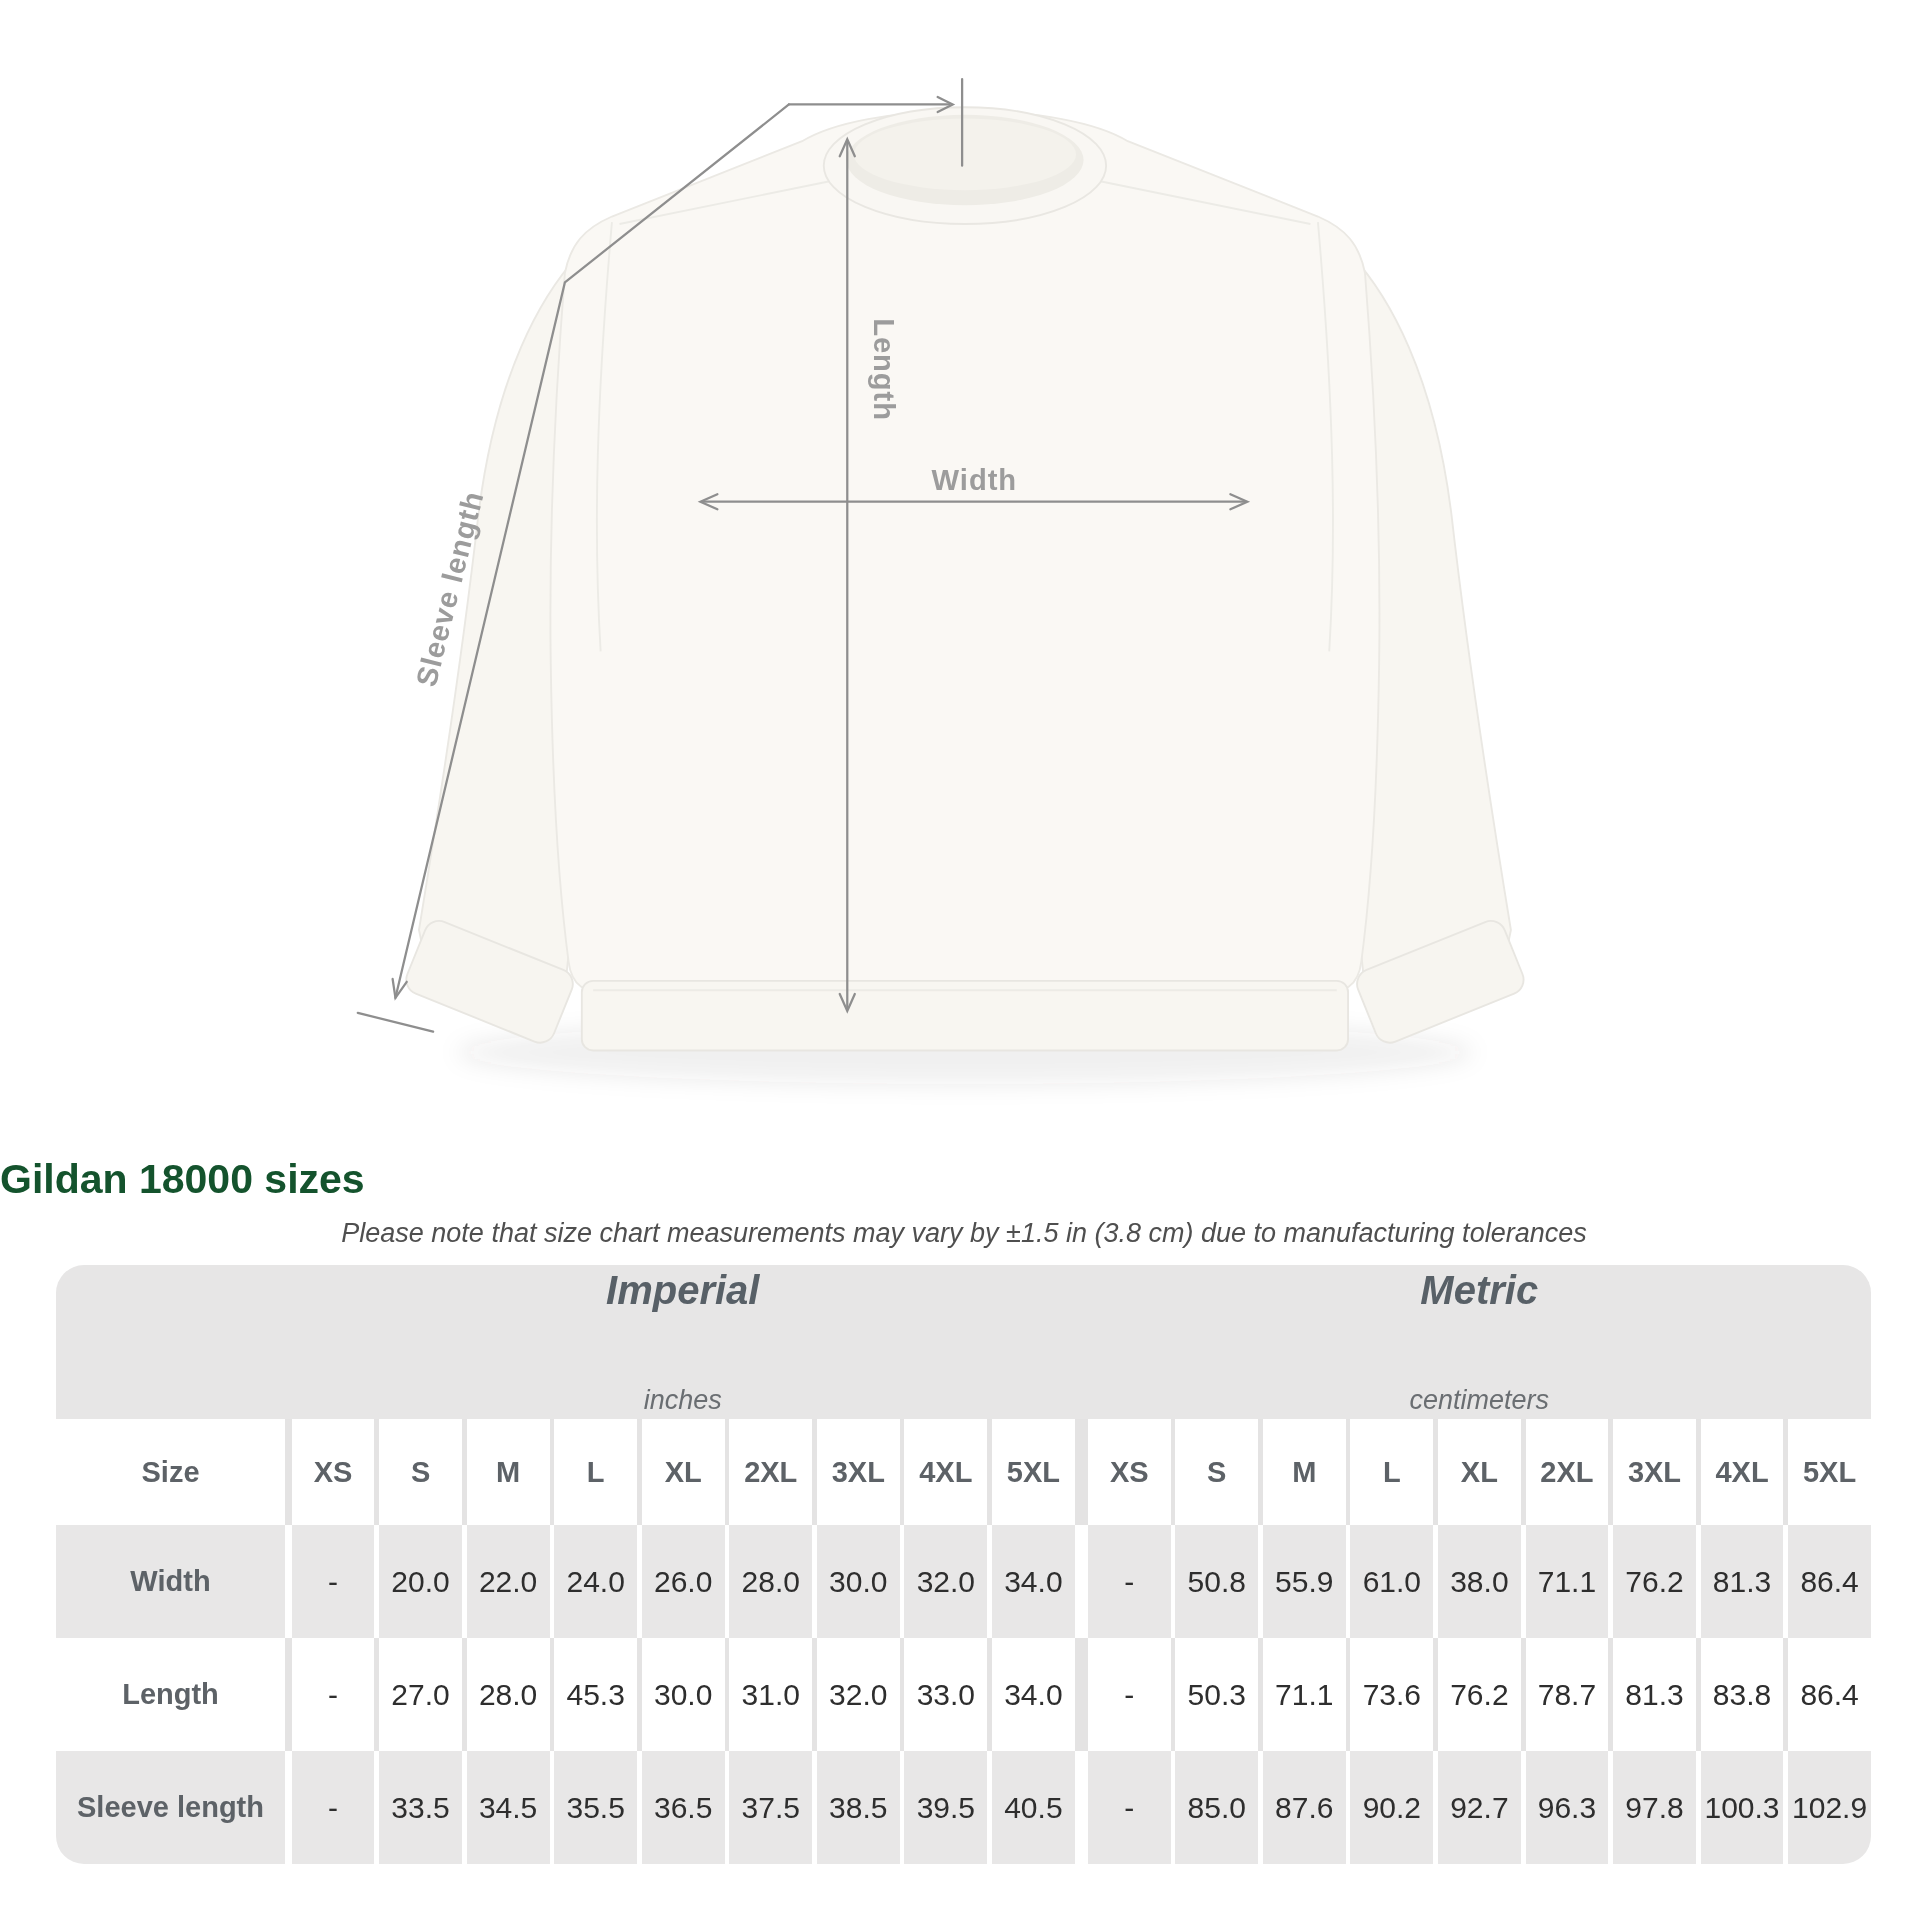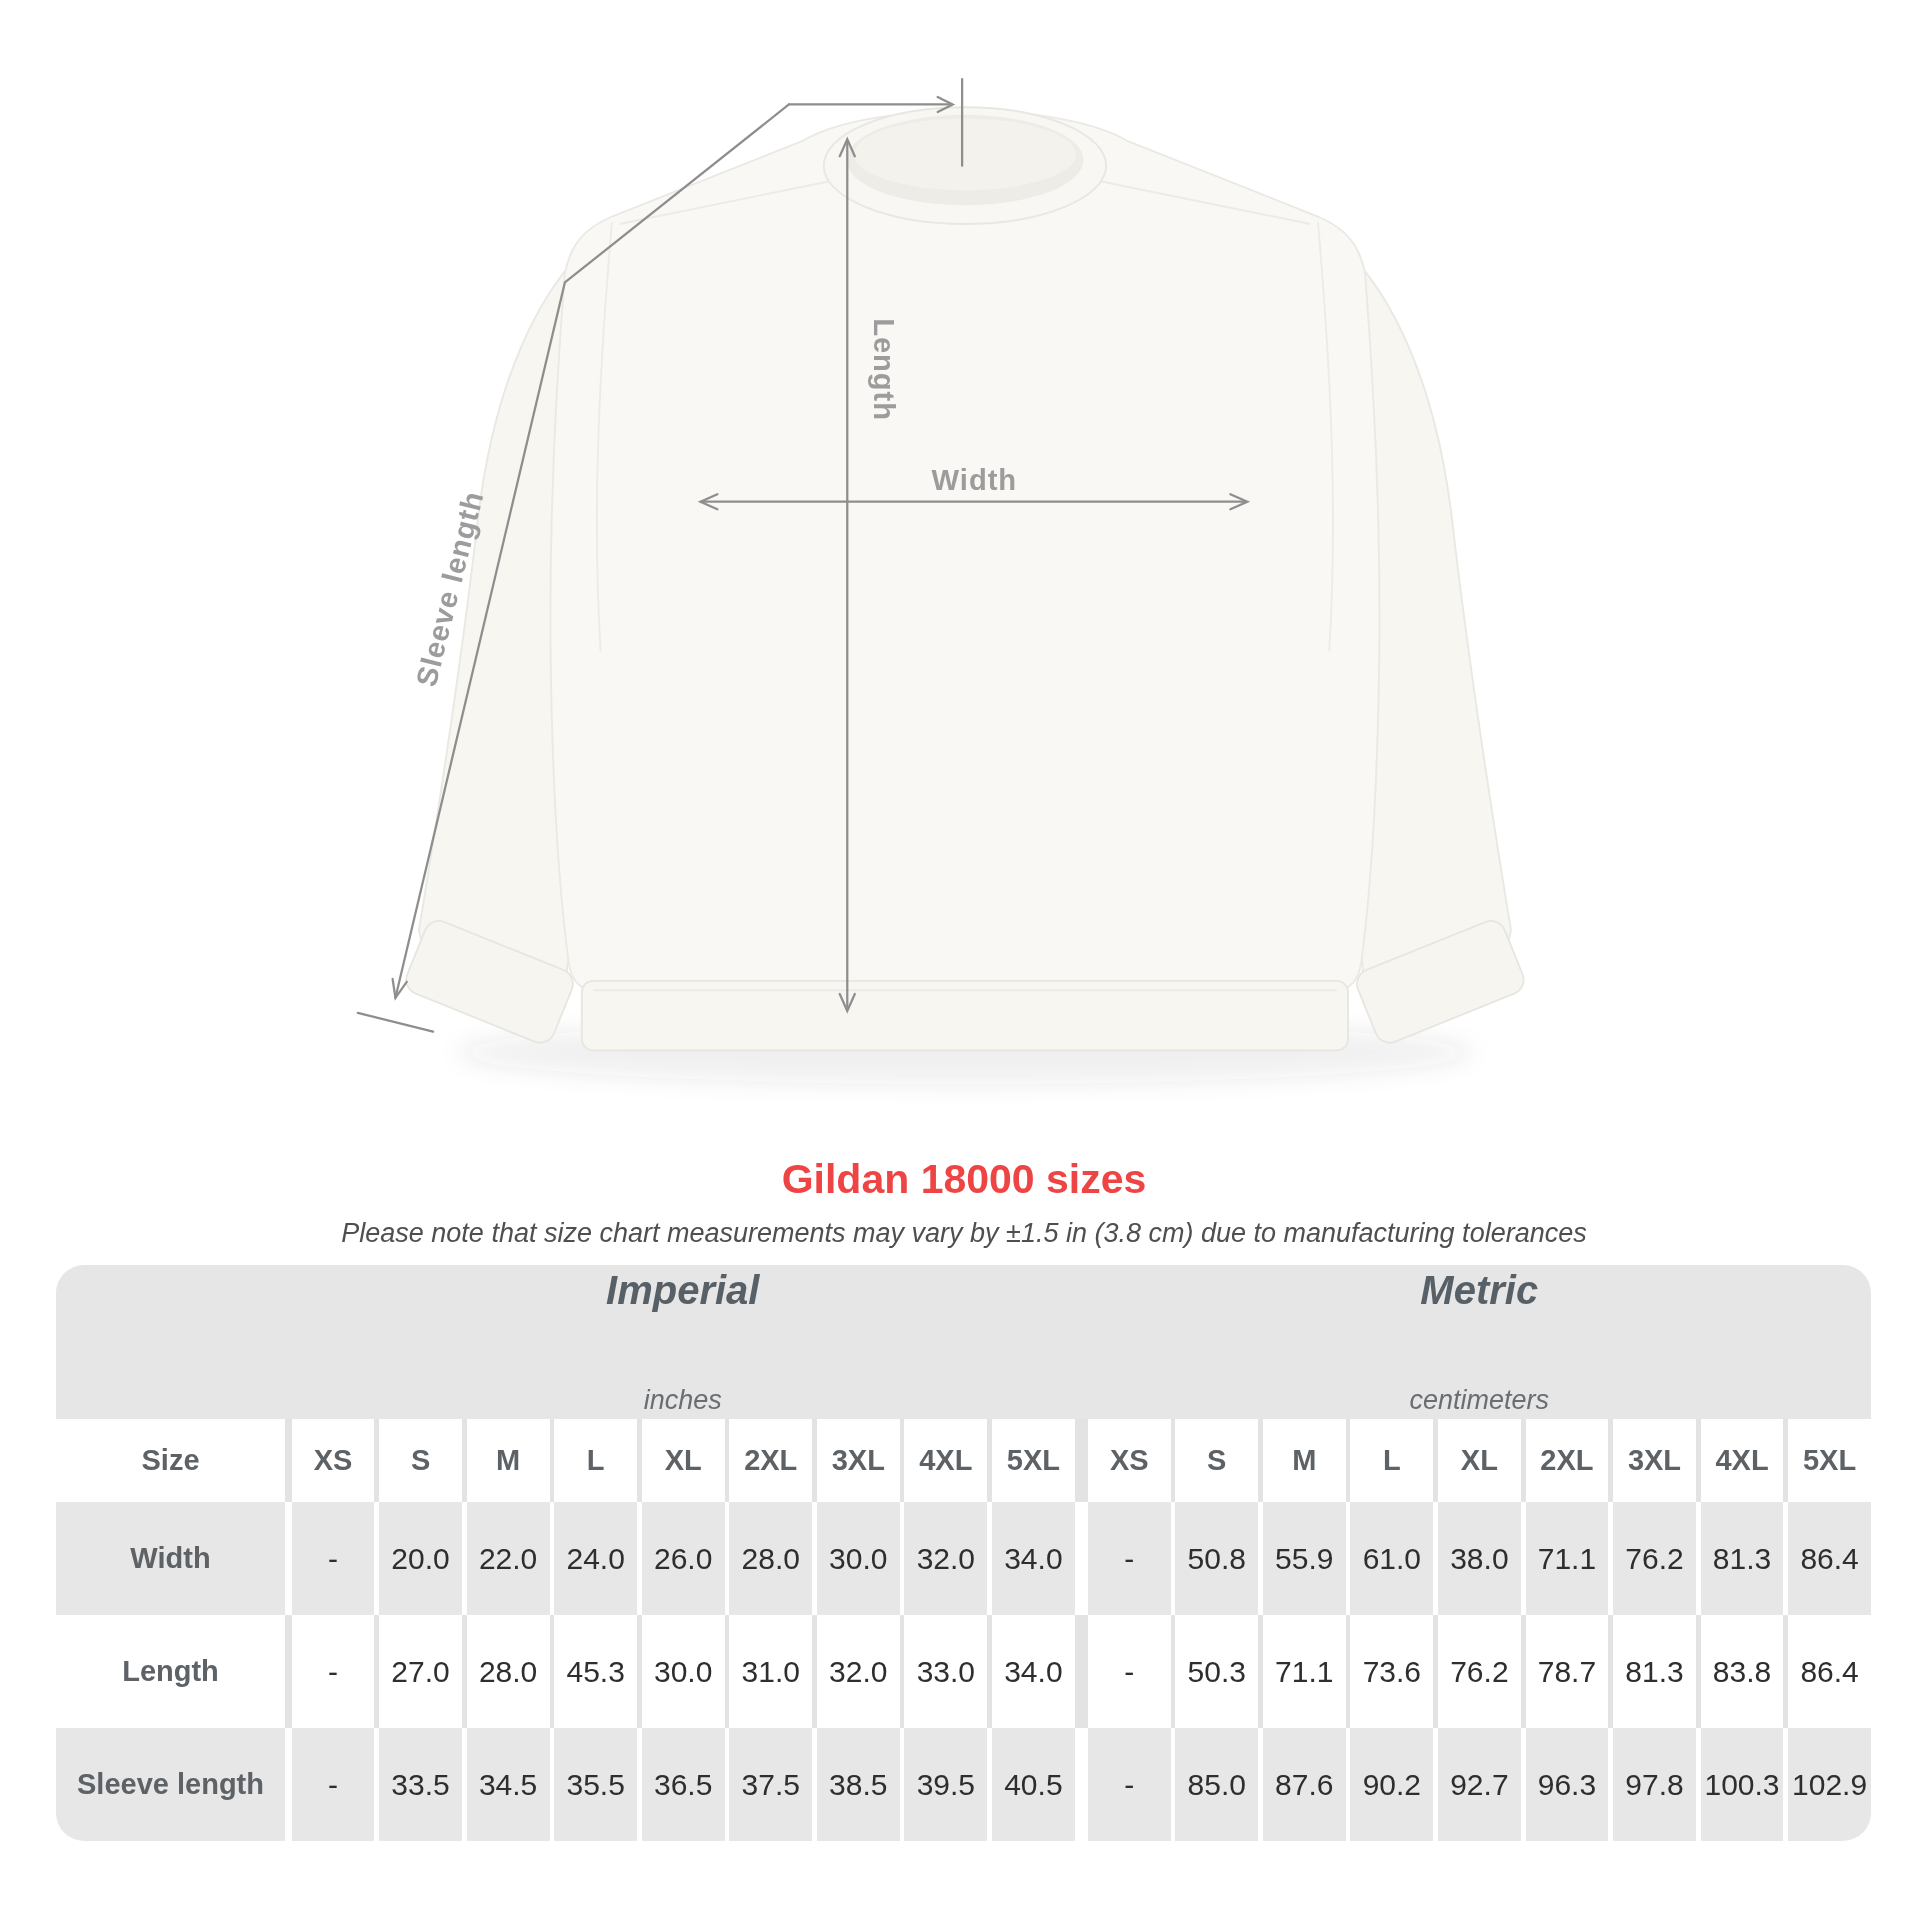--- a/index.html
+++ b/index.html
@@ -4,37 +4,37 @@
 <style>
   html,body{margin:0;padding:0;background:#ffffff;}
   #page{position:relative;width:1928px;height:1928px;background:#ffffff;overflow:hidden;
         font-family:"Liberation Sans", sans-serif;}
 
   
   #diagram{position:absolute;left:0;top:0;}
   .measure-label{fill:#9c9c9c;font-weight:bold;font-size:31px;letter-spacing:1px;}
 
   
-  .title{position:absolute;top:1156px;left:0;width:100%;text-align:center;
-         font-size:41px;font-weight:bold;color:#ef4444;}
+  .title{position:absolute;top:1156px;left:0;width:100%;text-align:left;
+         font-size:41px;font-weight:bold;color:#14532d;}
   .subtitle{position:absolute;top:1218px;left:0;width:100%;text-align:center;
             font-style:italic;font-size:27px;color:#4f4f4f;}
 
   
   .size-table{position:absolute;left:56px;top:1265px;width:1815px;
               border-radius:28px;overflow:hidden;}
   .band{display:grid;grid-template-columns:235px 1fr 13px 1fr;height:154px;
         background:#e7e6e6;}
   .ghead{display:flex;flex-direction:column;align-items:center;justify-content:center;row-gap:24px;}
   .gname{font-size:40px;font-weight:bold;font-style:italic;color:#586067;}
   .gunit{font-size:27px;font-style:italic;color:#6a6e72;margin-top:48px;}
 
   .trow{display:grid;
         grid-template-columns:229px 6.6px repeat(8,1fr 4.7px) 1fr 13px repeat(8,1fr 4.7px) 1fr;}
-  .trow.head{height:83px;background:#ffffff;}
+  .trow.head{height:106px;background:#ffffff;}
   .trow.data{height:113px;}
   .trow.row-gray{background:#e8e7e7;}
   .trow.row-white{background:#ffffff;}
   .trow.row-white .gut{background:#e4e3e3;}
   .trow.row-gray  .gut{background:#ffffff;}
   .lab,.cell{display:flex;align-items:center;justify-content:center;}
   .head .cell, .lab{font-weight:bold;font-size:29px;color:#5d6267;}
   .data .cell{font-size:30px;color:#2e2e2e;}
 </style>
 </head>

